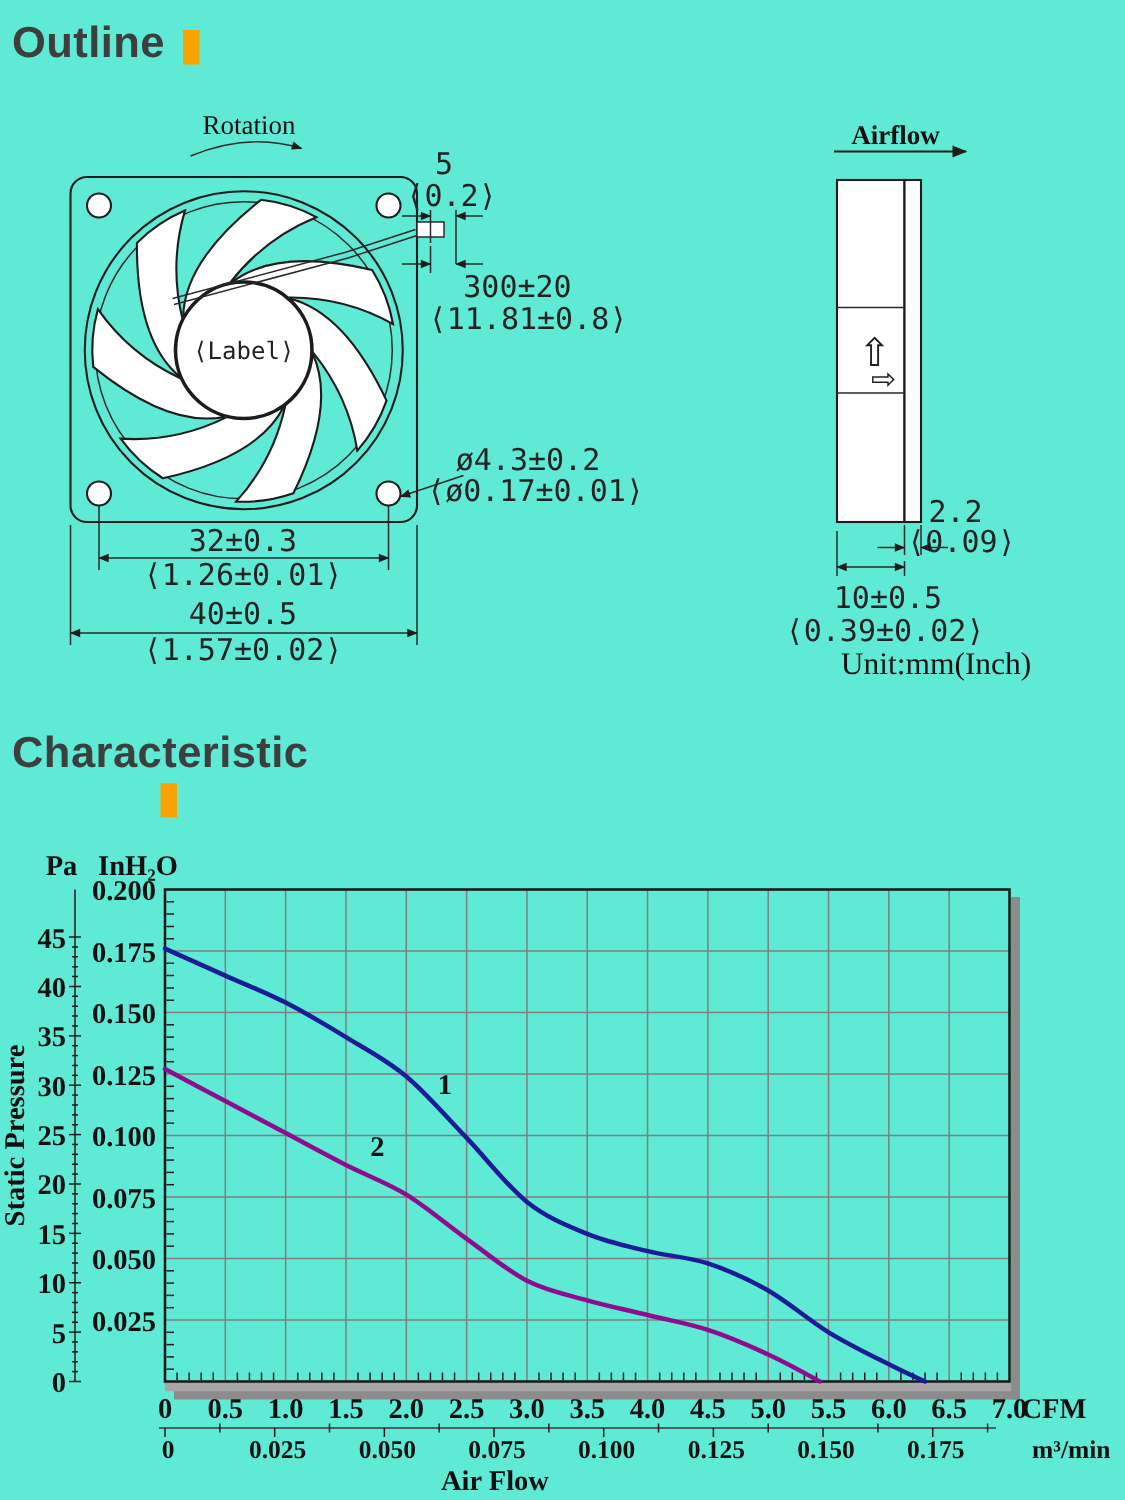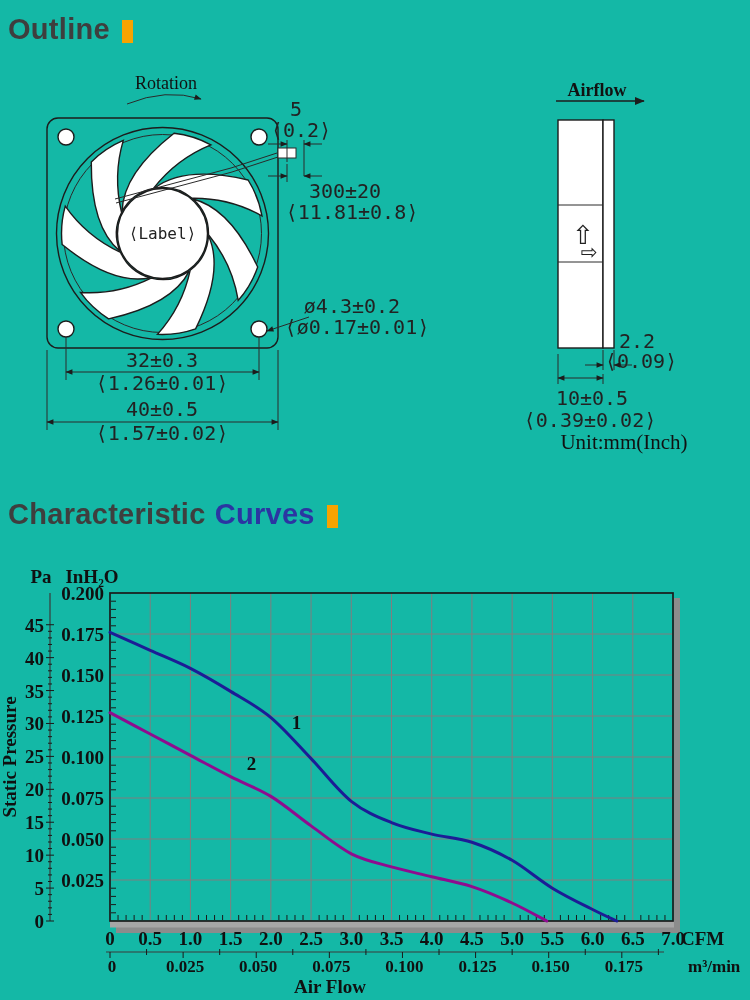--- a/index.html
+++ b/index.html
@@ -1,16 +1,16 @@
 <!DOCTYPE html>
 <html><head>
 <meta charset="utf-8">
 <style>
   html,body{margin:0;padding:0;background:#fff;}
-  .page{position:relative;width:750px;height:1000px;background:#14b8a6;overflow:hidden;
+  .page{position:relative;width:750px;height:1000px;background:#5eead4;overflow:hidden;
         font-family:"Liberation Sans",sans-serif;}
   .hd{position:absolute;left:8px;display:flex;align-items:center;
       font-weight:bold;font-size:29px;letter-spacing:.3px;white-space:nowrap;}
   .hd .gray{color:#3e3e3e;}
   .hd .blue{color:#2b35a2;margin-left:9px;}
   .hd .blk{width:11px;height:23px;background:#f8a300;margin-left:12px;margin-top:3px;}
   svg{position:absolute;left:0;}
   
   .ln{stroke:#1c1c1c;stroke-width:1.4;fill:none;}
   .lnthin{stroke:#2a2a2a;stroke-width:1;fill:none;}
@@ -137,23 +137,22 @@
       <line class="lnthin" x1="558" y1="296" x2="558" y2="326"></line>
       <line class="lnthin" x1="603" y1="316" x2="603" y2="326"></line>
       <line class="lnthin" x1="558" y1="320" x2="603" y2="320" marker-start="url(#arw)" marker-end="url(#arw)"></line>
       <text class="cad" x="592" y="347" text-anchor="middle">10±0.5</text>
       <text class="cad" x="590" y="369" text-anchor="middle">⟨0.39±0.02⟩</text>
     </g>
 
     <text class="ser" font-size="21" x="624" y="391" text-anchor="middle">Unit:mm(Inch)</text>
   </svg>
 
-  <div class="hd" style="top:498px;">
+  <div class="hd" style="top:486px;flex-direction:column;">
     <span class="gray">Characteristic</span>
-    <span class="blue">Curves</span>
     <span class="blk"></span>
   </div>
 
   <svg id="curves-svg" style="top:545px" width="750" height="455" viewBox="0 0 750 455">
     <g id="cg-shadow">
         <rect x="674" y="53" width="6" height="335" fill="#8c8c8c"></rect>
         <rect x="116" y="382" width="564" height="6" fill="#8c8c8c"></rect>
         <rect x="110" y="376" width="564" height="6.5" fill="#a6a6a6"></rect>
       </g>
     <g id="cg-grid">

